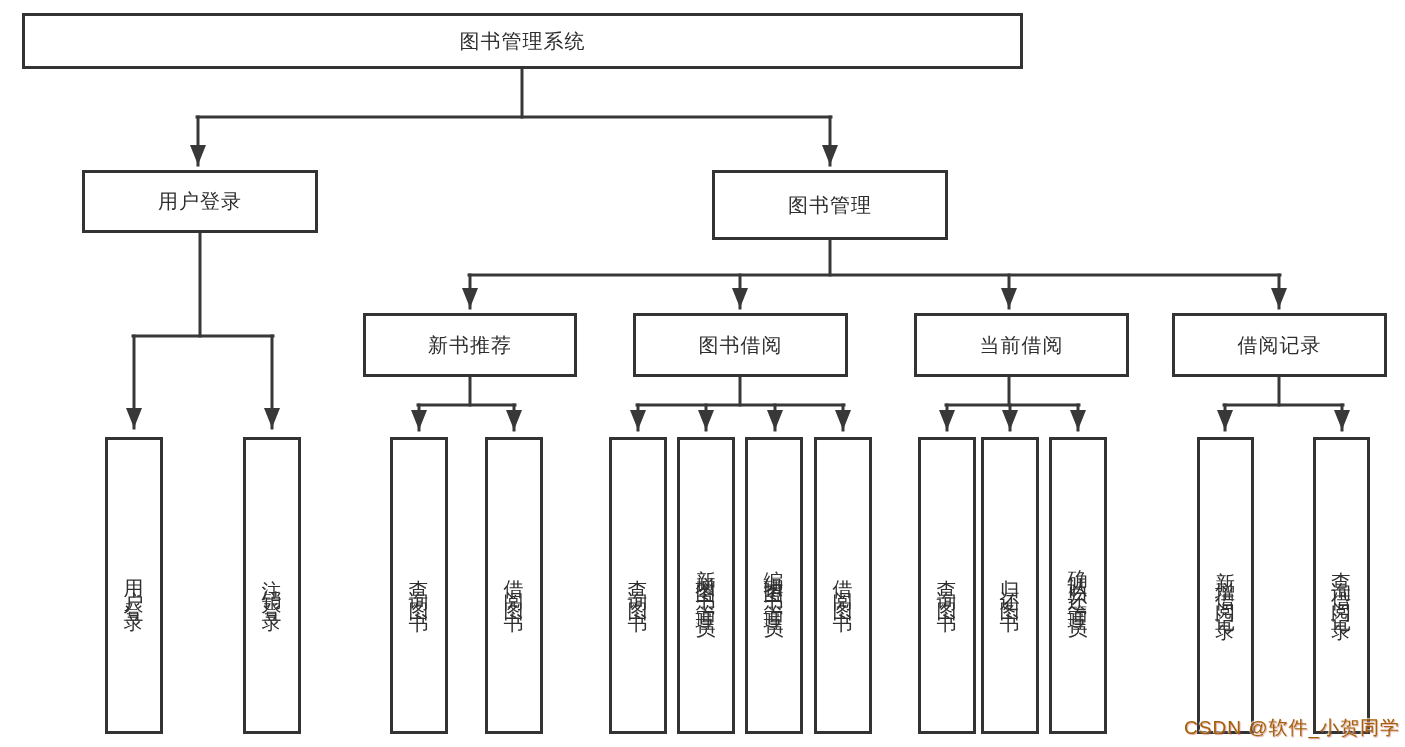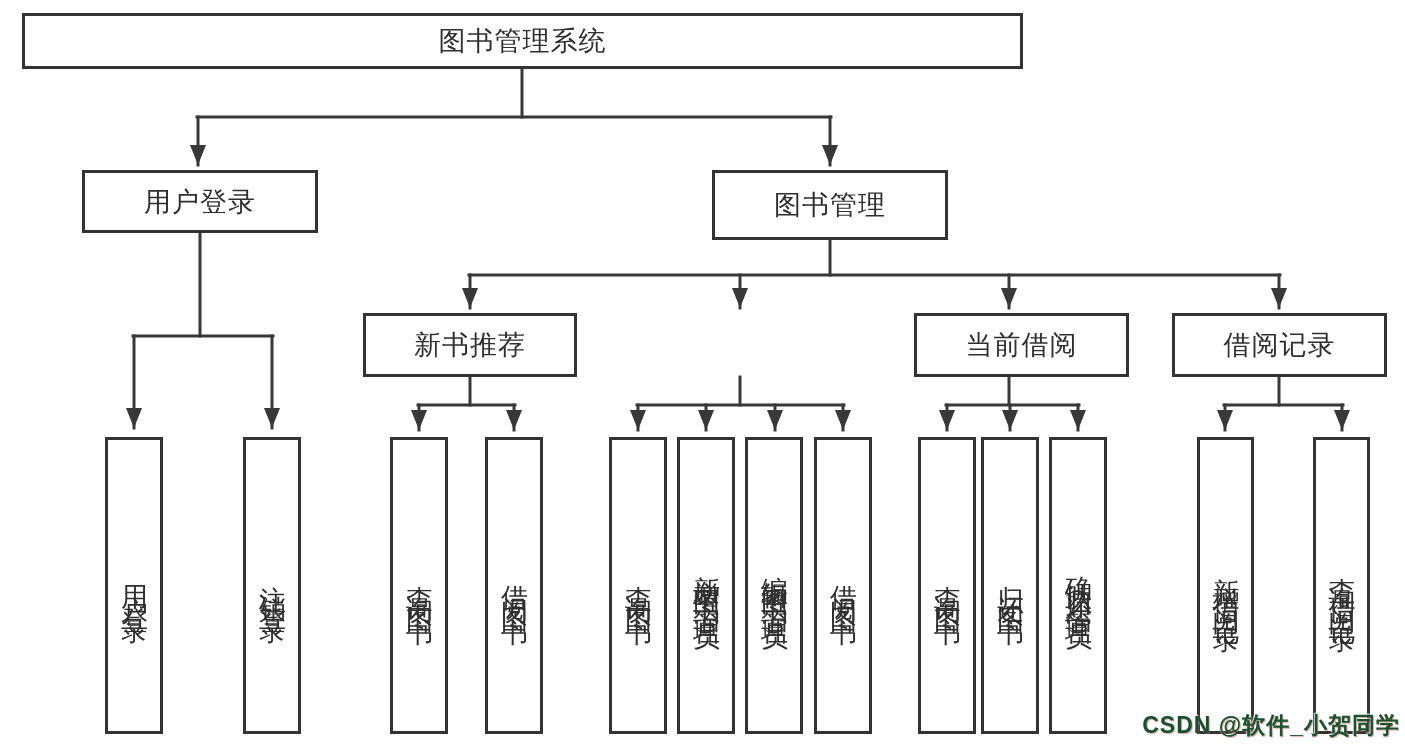--- a/index.html
+++ b/index.html
@@ -35,21 +35,21 @@
   }
   .node {
     position: absolute;
     box-sizing: border-box;
     border: 3px solid #333333;
     background: #ffffff;
     display: flex;
     align-items: center;
     justify-content: center;
     color: #2f2f2f;
-    font-size: 27px;
+    font-size: 20px;
     letter-spacing: 1px;
     text-align: center;
   }
   
   .n-root { left: 22px;  top: 13px;  width: 1001px; height: 56px; }
   
   .n-l2a  { left: 82px;  top: 170px; width: 236px;  height: 63px; }
   .n-l2b  { left: 712px; top: 170px; width: 236px;  height: 70px; }
   
   .lvl3   { top: 313px; height: 64px; }
@@ -78,27 +78,26 @@
     white-space: nowrap;
     line-height: 1;
   }
   .v-label.loose { letter-spacing: 11px; }
   .v-label.med   { letter-spacing: 10px; }
   .v-label.tight { letter-spacing: 7px;  }
   .watermark {
     position: absolute;
     right: 5px;
     bottom: 6px;
-    font-size: 23px;
-    color: #14532d;
+    font-size: 19px;
+    color: #a16207;
     letter-spacing: 1px;
     text-shadow: 1px 1px 1px rgba(199, 88, 88, 0.55), -1px -1px 1px rgba(255,255,255,0.9);
     z-index: 5;
     white-space: nowrap;
-    font-weight: bold;
   }
 </style>
 </head>
 <body>
 
 <div class="stage">
 
   <svg class="wires" viewBox="0 0 1405 747">
     <defs>
       <marker id="arr" markerWidth="24" markerHeight="18" refX="20" refY="8" orient="auto" markerUnits="userSpaceOnUse">
@@ -160,20 +159,21 @@
       <path class="connector" d="M1342,405 L1342,430" marker-end="url(#arr)"></path>
     </g>
   </svg>
 
   <div class="node n-root">图书管理系统</div>
 
   <div class="node n-l2a">用户登录</div>
   <div class="node n-l2b">图书管理</div>
 
   <div class="node lvl3 n-l3a">新书推荐</div>
+  <div class="node lvl3 n-l3b">图书借阅</div>
   <div class="node lvl3 n-l3c">当前借阅</div>
   <div class="node lvl3 n-l3d">借阅记录</div>
 
   <div class="node leaf lf1">
     <span class="v-label loose">用户登录</span>
   </div>
   <div class="node leaf lf2">
     <span class="v-label loose">注销登录</span>
   </div>
 

